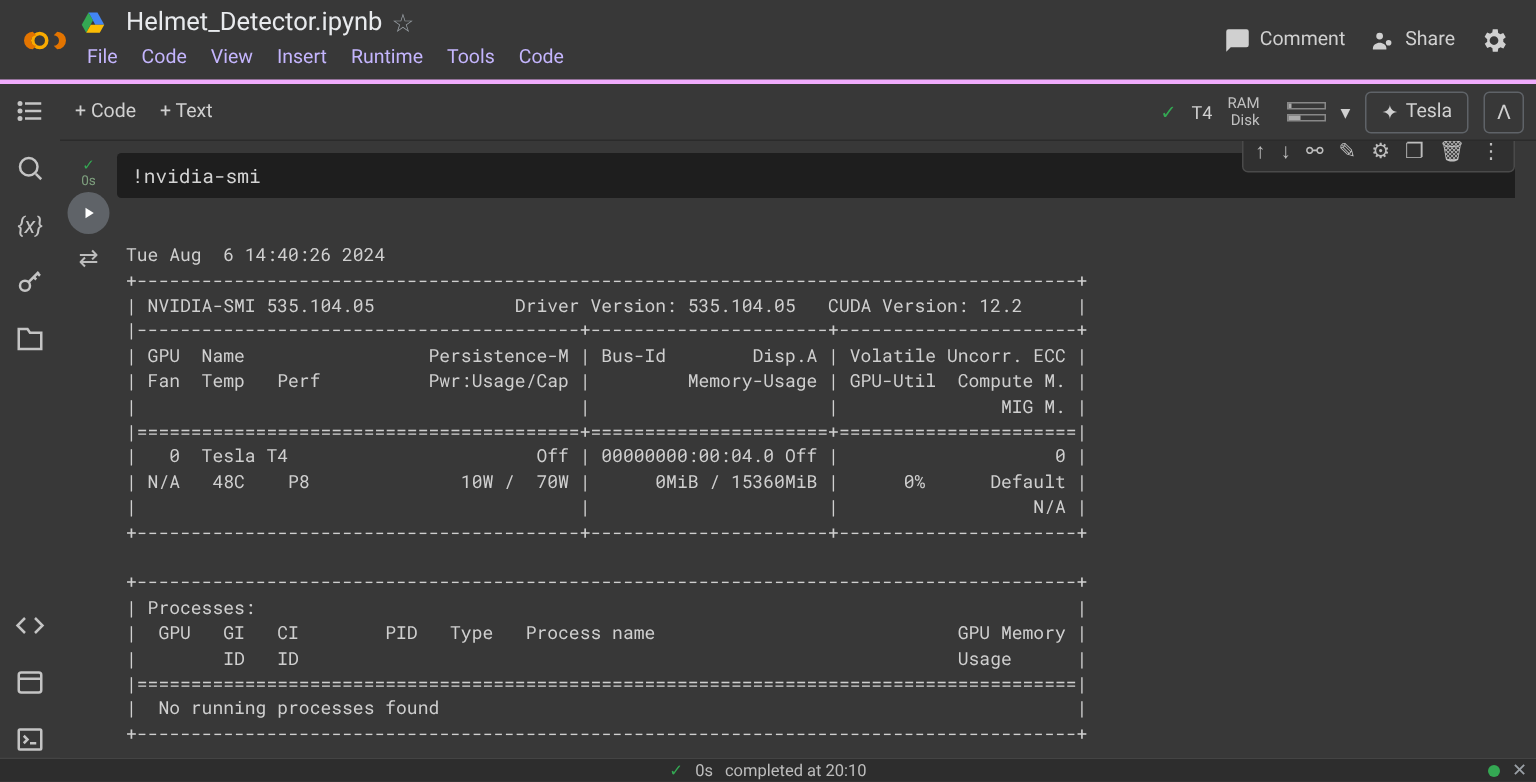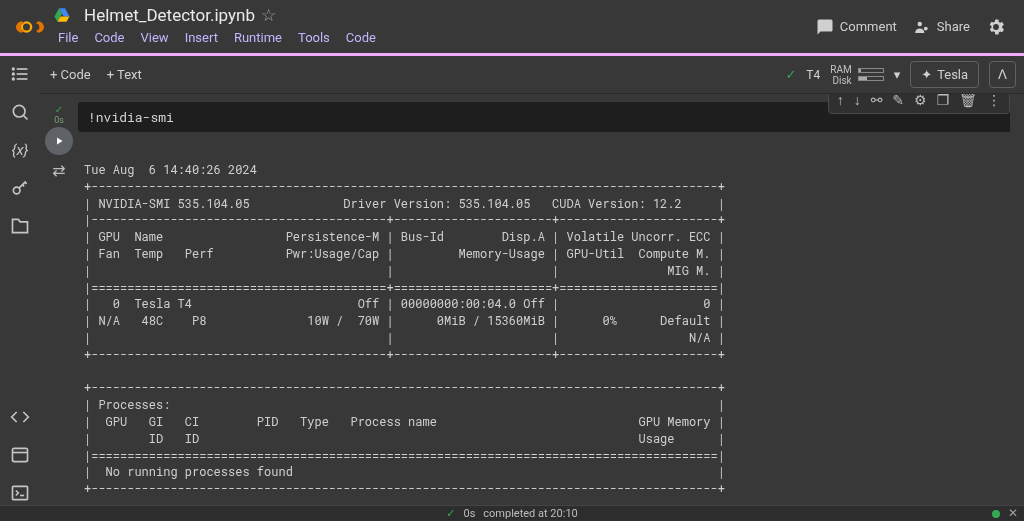--- a/index.html
+++ b/index.html
@@ -12,21 +12,21 @@
   .title-row { display:flex; align-items:center; gap:6px; }
   .title { font-size:17px; color:#e8eaed; }
   .star-icon { color:#9aa0a6; font-size:17px; cursor:pointer; }
   .menus { display:flex; gap:4px; font-size:13px; color:#c4b5fd; }
   .menus span { padding:3px 6px; cursor:pointer; border-radius:3px; }
   .header-right { margin-left:auto; display:flex; align-items:center; gap:4px; color:#d0d0d0; font-size:13px; }
   .hdr-btn { display:flex; align-items:center; gap:6px; cursor:pointer; padding:6px; border-radius:4px; }
   .toolbar { display:flex; align-items:center; height:38px; padding:0 8px 0 42px; background:#383838; border-bottom:1px solid #2b2b2b; font-size:13px; color:#d0d0d0; }
   .tb-btn { display:flex; align-items:center; gap:4px; padding:4px 8px; cursor:pointer; border-radius:3px; }
   .toolbar-right { margin-left:auto; display:flex; align-items:center; gap:10px; }
-  .res-block { display:flex; align-items:center; gap:6px; font-size:10px; line-height:1.1; }
+  .res-block { display:flex; align-items:center; gap:18px; font-size:10px; line-height:1.1; }
   .res-lbls { display:flex; flex-direction:column; align-items:flex-end; color:#c0c0c0; }
   .res-bars { display:flex; flex-direction:column; gap:3px; }
   .res-bar { width:26px; height:5px; border:1px solid #888; position:relative; }
   .res-bar .fill { position:absolute; left:0; top:0; bottom:0; background:#aaa; }
   .gemini-btn { border:1px solid #5f6368; border-radius:4px; padding:5px 10px; font-size:13px; cursor:pointer; display:flex; align-items:center; gap:5px; }
   .caret-btn { border:1px solid #5f6368; border-radius:4px; padding:5px 8px; cursor:pointer; }
   .left-rail { position:absolute; left:0; top:56px; bottom:16px; width:40px; background:#383838; display:flex; flex-direction:column; align-items:center; padding-top:6px; gap:14px; color:#c4c4c4; }
   .rail-ic { width:24px; height:24px; display:flex; align-items:center; justify-content:center; cursor:pointer; border-radius:4px; }
   .rail-spacer { flex:1; }
   .main { position:absolute; left:40px; right:0; top:94px; bottom:16px; overflow:auto; background:#383838; }

